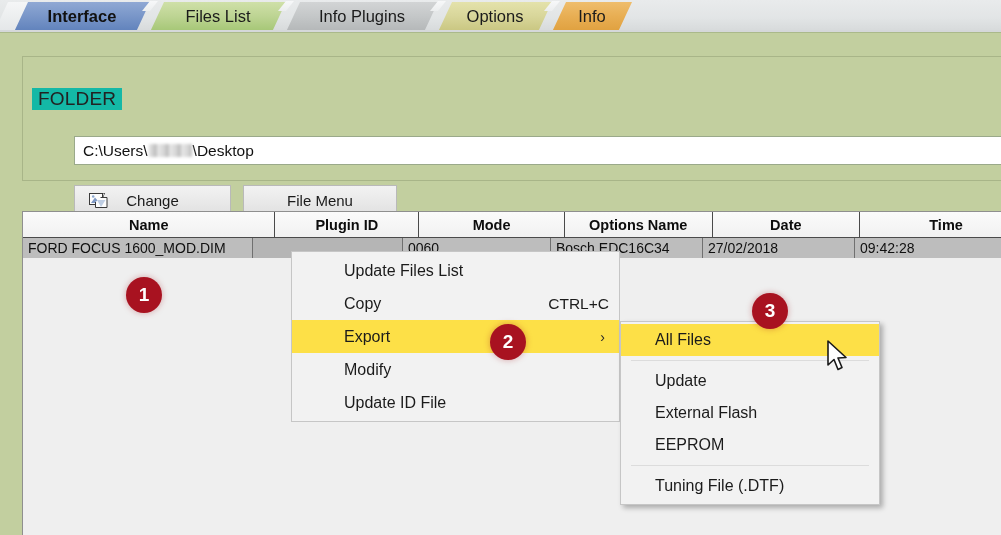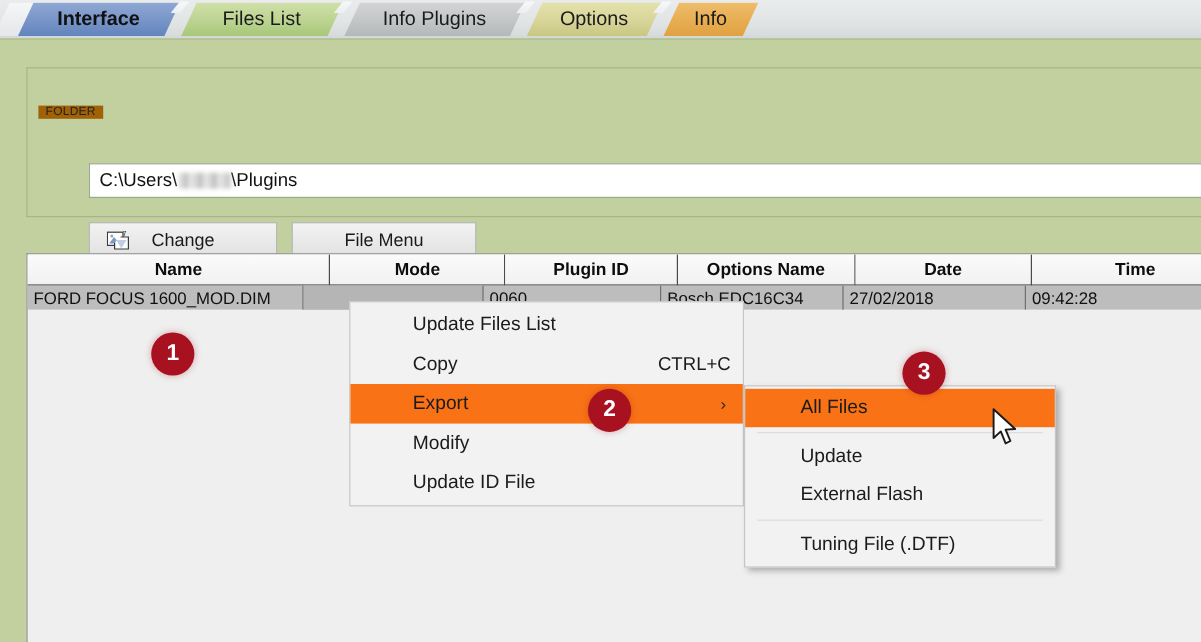--- a/index.html
+++ b/index.html
@@ -108,23 +108,23 @@
     position: absolute;
     left: 22px; top: 23px;
     width: 1010px; height: 125px;
     border: 1px solid #a8b588;
     border-right: none;
     box-sizing: border-box;
   }
   #folder-legend {
     position: absolute;
     left: 32px; top: 55px;
-    background: #a16207;
+    background: #14b8a6;
     padding: 0 6px;
-    font-size: 10px;
+    font-size: 19px;
     color: #222;
     letter-spacing: .2px;
   }
 
   #folder-path-input {
     position: absolute;
     left: 74px; top: 103px;
     width: 940px; height: 29px;
     background: #ffffff;
     border: 1px solid #9aa98a;
@@ -239,21 +239,21 @@
   .menu-item {
     position: relative;
     height: 33px;
     display: flex;
     align-items: center;
     padding-left: 52px;
     padding-right: 10px;
     box-sizing: border-box;
   }
   .menu-item.highlighted {
-    background: #f97316;
+    background: #fde047;
   }
   .menu-shortcut {
     margin-left: auto;
     font-size: 15.5px;
     color: #1b1b1b;
   }
   .submenu-arrow {
     position: absolute;
     right: 14px; top: 50%;
     transform: translateY(-50%);
@@ -267,21 +267,21 @@
     left: 620px; top: 321px;
     width: 260px;
     background: #f2f2f2;
     border: 1px solid #c6c6c6;
     box-sizing: border-box;
     padding: 2px 0;
     font-size: 16px;
     color: #1b1b1b;
     box-shadow: 3px 3px 5px rgba(0,0,0,.28);
   }
-  #export-submenu .menu-item { padding-left: 46px; height: 32px; }
+  #export-submenu .menu-item { padding-left: 34px; height: 32px; }
   .menu-separator {
     height: 1px;
     margin: 4px 10px 4px 10px;
     background: #dcdcdc;
   }
 
   
   .badge {
     position: absolute;
     width: 36px; height: 36px;
@@ -341,21 +341,21 @@
   </div>
 
   <div id="green-panel">
 
     <div id="folder-group"></div>
     <div id="folder-legend">FOLDER</div>
 
     <div id="folder-path-input">
       <span>C:\Users\</span>
         <span class="redacted"></span>
-        <span>\Plugins</span>
+        <span>\Desktop</span>
     </div>
 
     <div class="gbutton" id="btn-change">
       <svg id="change-icon" viewBox="0 0 19 17">
         <rect x="0.5" y="1.5" width="13" height="11" fill="#fdfdfd" stroke="#3a3a3a" stroke-width="1"></rect>
         <path d="M2 11 L6 5.5 L9 9 L11 7 L12.5 11 Z" fill="#7f99c4"></path>
         <circle cx="4.2" cy="4.6" r="1.25" fill="#8aa7d0"></circle>
         <path d="M8 4 h10 v1.2 h-10z" fill="none"></path>
         <path d="M11.5 5.5 L18 5.5 L18 15.5 L6.5 15.5 L6.5 10" fill="#fdfdfd" stroke="#3a3a3a" stroke-width="1"></path>
         <path d="M8 8 L16.5 8 L12 15" fill="#bfcee3" stroke="none"></path>
@@ -365,22 +365,22 @@
     </div>
 
     <div class="gbutton" id="btn-file-menu">
       <span>File Menu</span>
     </div>
 
     <div id="file-table">
 
       <div id="table-header">
         <div class="th" style="width:260px">Name</div>
+        <div class="th" style="width:148px">Plugin ID</div>
         <div class="th" style="width:150px">Mode</div>
-        <div class="th" style="width:148px">Plugin ID</div>
         <div class="th" style="width:152px">Options Name</div>
         <div class="th" style="width:152px">Date</div>
         <div class="th" style="width:178px">Time</div>
       </div>
 
       <div id="table-rows">
         <div class="trow">
           <div class="td" style="width:230px">FORD FOCUS 1600_MOD.DIM</div>
           <div class="td empty-cell" style="width:150px"></div>
           <div class="td" style="width:148px">0060</div>
@@ -417,20 +417,23 @@
     <div class="menu-item highlighted">
       <span>All Files</span>
     </div>
     <div class="menu-separator"></div>
     <div class="menu-item">
       <span>Update</span>
     </div>
     <div class="menu-item">
       <span>External Flash</span>
     </div>
+    <div class="menu-item">
+      <span>EEPROM</span>
+    </div>
     <div class="menu-separator"></div>
     <div class="menu-item">
       <span>Tuning File (.DTF)</span>
     </div>
   </div>
 
   <div class="badge" id="badge-1">1</div>
   <div class="badge" id="badge-2">2</div>
   <div class="badge" id="badge-3">3</div>
 

